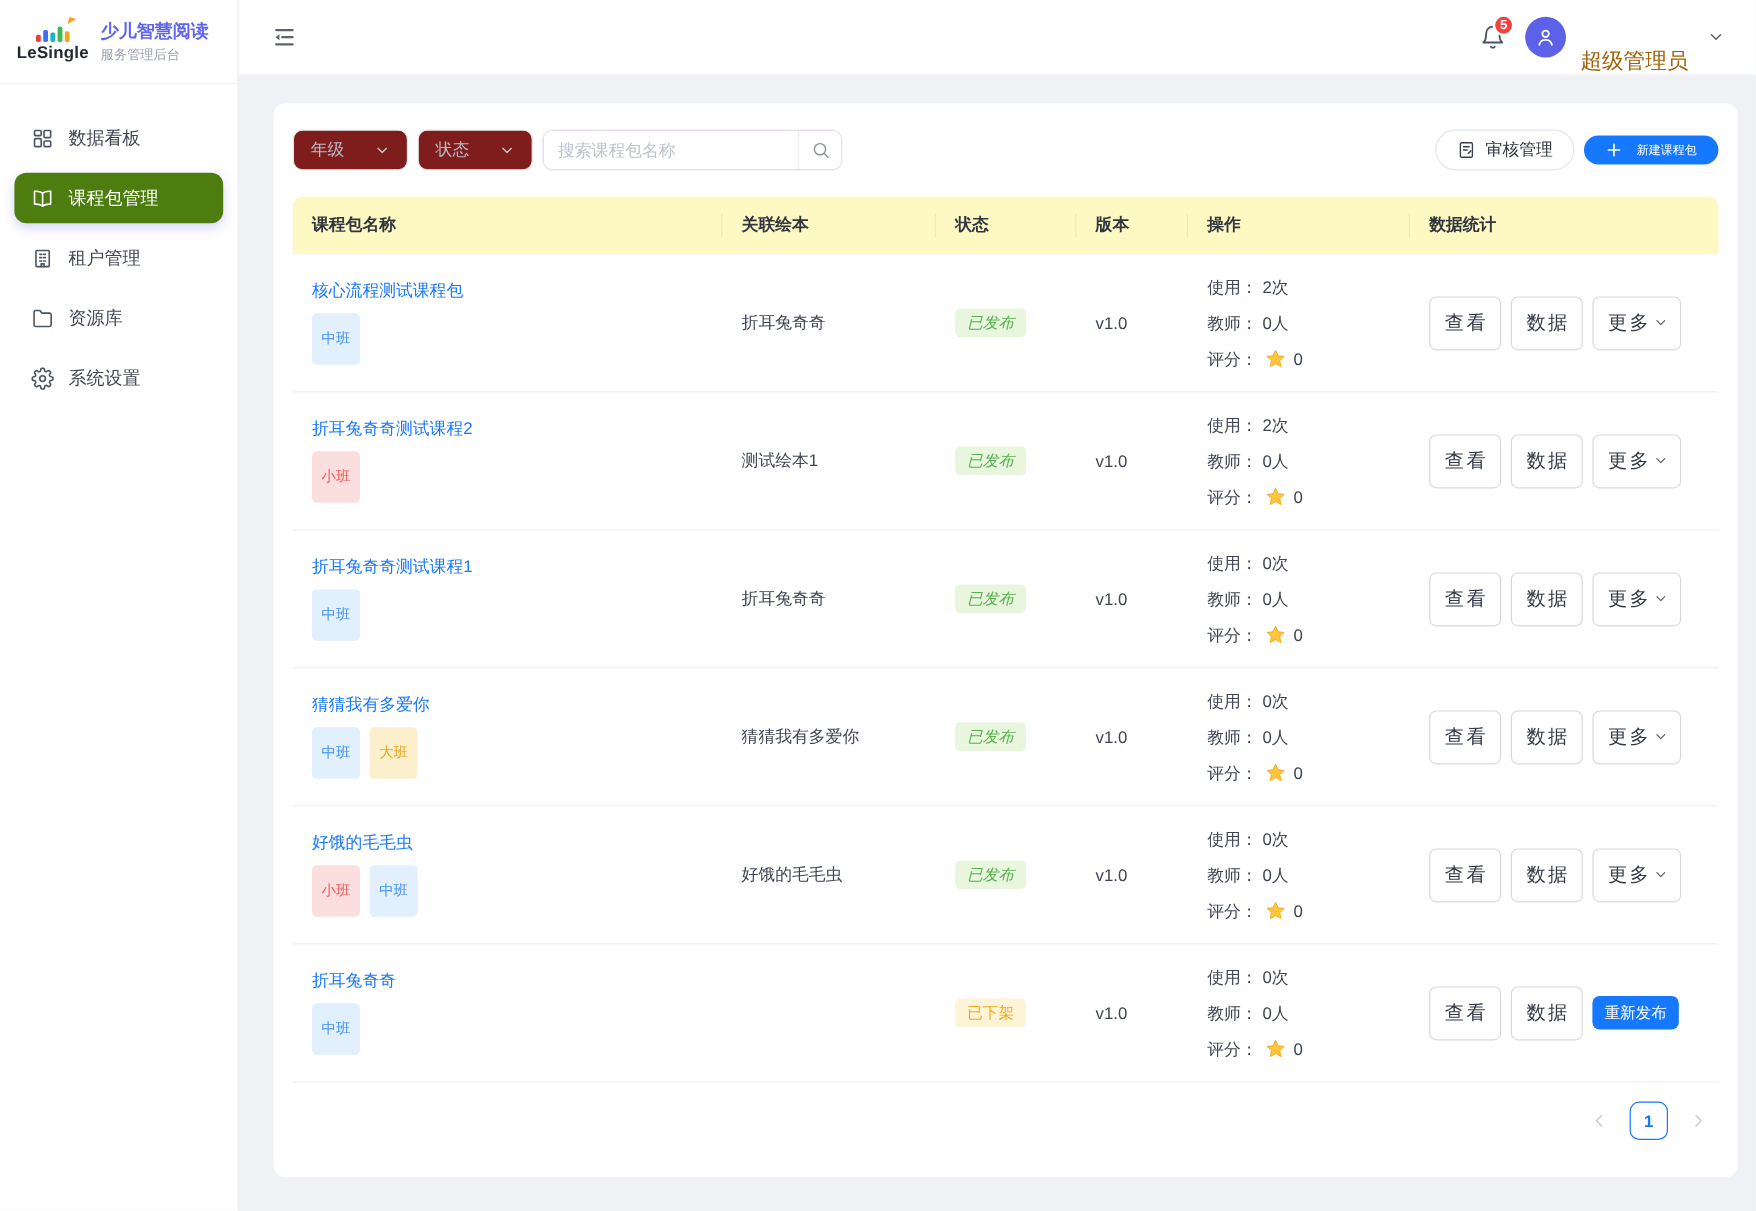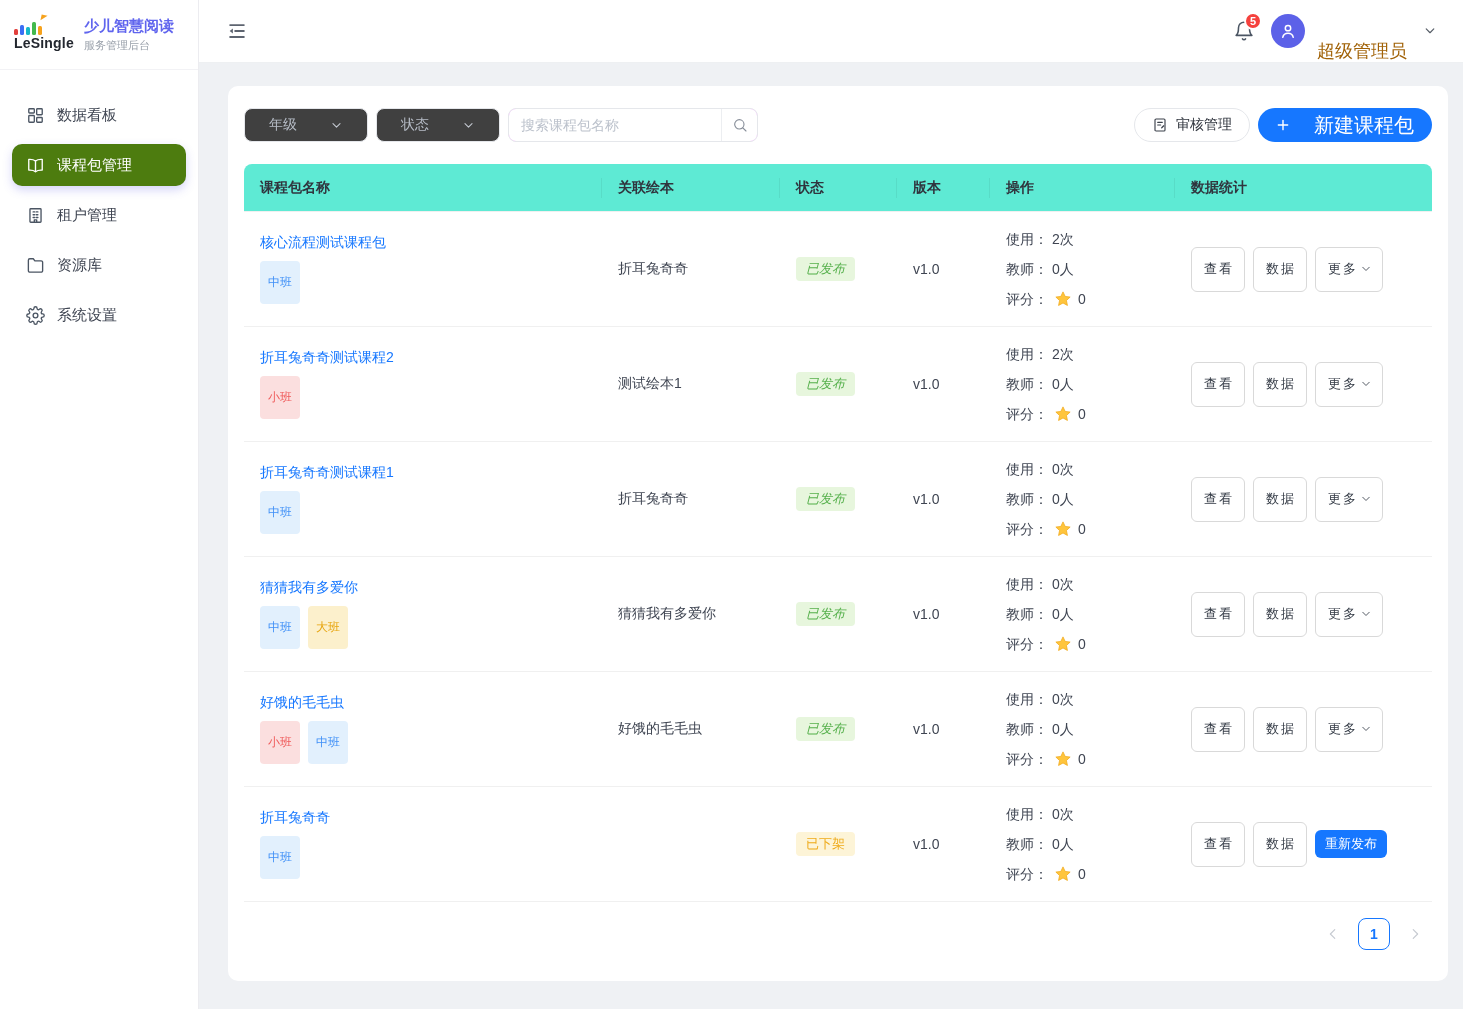--- a/index.html
+++ b/index.html
@@ -3,21 +3,21 @@
 <meta charset="utf-8">
 <style>
   * { margin:0; padding:0; box-sizing:border-box; }
   html,body { width:1463px; height:1009px; overflow:hidden; }
   body { font-family:"Liberation Sans","DejaVu Sans",sans-serif; background:#eff1f4; color:#3f4552; }
   svg { display:block; }
 
   
   .sidebar { position:fixed; left:0; top:0; width:199px; height:100%; background:#fff; border-right:1px solid #ececf0; z-index:10; }
   .logo-block { height:70px; display:flex; align-items:center; gap:10px; padding:0 14px; border-bottom:1px solid #f2f2f5; }
-  .logo-mark { display:flex; flex-direction:column; align-items:flex-start; }
+  .logo-mark { display:flex; flex-direction:column; align-items:center; }
   .logo-bars { display:flex; align-items:flex-end; gap:2px; height:16px; position:relative; }
   .logo-bars i { width:4px; border-radius:1.5px; display:block; }
   .logo-flag { position:absolute; right:-5px; top:-4px; width:0; height:0; border-left:6px solid #f6a21c; border-bottom:6px solid transparent; transform:rotate(12deg); }
   .logo-word { font-size:14px; font-weight:600; color:#23272f; letter-spacing:0.2px; }
   .brand-text { display:flex; flex-direction:column; gap:2px; }
   .brand-title { font-size:15px; font-weight:700; color:#6065ee; }
   .brand-sub { font-size:11px; color:#9aa1ab; }
   .menu { padding-top:24px; display:flex; flex-direction:column; gap:8px; }
   .menu-item { height:42px; margin:0 12px; border-radius:10px; display:flex; align-items:center; gap:12px; padding:0 14px; font-size:15px; color:#3f4552; cursor:pointer; }
   .menu-item .mi-icon { color:#4b5563; width:19px; height:19px; }
@@ -33,54 +33,54 @@
   .avatar { width:34px; height:34px; border-radius:50%; background:#5c61e8; color:#fff; display:flex; align-items:center; justify-content:center; cursor:pointer; }
   .user-name { font-size:18px; color:#a16207; margin-left:-4px;margin-top:40px; }
   .user-caret { width:14px; height:14px; color:#555c66; cursor:pointer; }
 
   
   .main { position:absolute; left:199px; top:63px; right:0; bottom:0; background:#eff1f4; }
   .card { margin:23px 15px 28px 29px; background:#fff; border-radius:10px; padding:22px 16px 0 16px; height:895px; }
 
   
   .filter-row { display:flex; align-items:center; gap:8px; margin-bottom:22px; }
-  .select { width:124px; height:34px; border:1px solid #e5e7eb; border-radius:8px; display:flex; align-items:center; justify-content:space-between; padding:0 24px; cursor:pointer; background:#404040; }
+  .select { width:96px; height:34px; border:1px solid #e5e7eb; border-radius:8px; display:flex; align-items:center; justify-content:space-between; padding:0 14px; cursor:pointer; background:#7f1d1d; }
   .select .ph { font-size:14px; color:#b7bdc7; }
   .select .chev { width:13px; height:13px; color:#c3c8d0; }
   .search-box { width:250px; height:34px; border:1px solid #e5e7eb; border-radius:8px; display:flex; align-items:stretch; overflow:hidden; background:#f0abfc; }
   .search-box input { flex:1; border:none; outline:none; padding:0 12px; font-size:14px; color:#3f4552; font-family:inherit; }
   .search-box input::placeholder { color:#bcc2cc; }
   .search-btn { width:36px; border-left:1px solid #eceef1; display:flex; align-items:center; justify-content:center; color:#878e99; cursor:pointer; background:#fff; }
   .filter-spacer { flex:1; }
   .btn-review { height:34px; border-radius:17px; border:1px solid #e5e7eb; background:#fff; display:flex; align-items:center; gap:8px; padding:0 17px; font-size:14px; color:#2e333c; cursor:pointer; font-family:inherit; }
   .btn-review .ic { width:16px; height:16px; color:#3a404a; }
-  .btn-create { height:34px; border-radius:17px; border:none; background:#1677ff; color:#fff; display:flex; align-items:center; gap:24px; padding:0 18px; font-size:20px; cursor:pointer; font-family:inherit; }
+  .btn-create { height:24px; border-radius:17px; border:none; background:#1677ff; color:#fff; display:flex; align-items:center; gap:12px; padding:0 18px; font-size:10px; cursor:pointer; font-family:inherit; }
   .btn-create .ic { width:14px; height:14px; color:#fff; }
 
   
-  .thead { display:grid; grid-template-columns:358px 178px 117px 93px 185px 1fr; height:48px; background:#5eead4; border-radius:8px 8px 0 0; border-bottom:1px solid #f0f0f0; }
+  .thead { display:grid; grid-template-columns:358px 178px 117px 93px 185px 1fr; height:48px; background:#fef9c3; border-radius:8px 8px 0 0; border-bottom:1px solid #f0f0f0; }
   .thead .th { display:flex; align-items:center; padding:0 16px; font-size:14px; font-weight:700; color:#30353e; position:relative; }
   .thead .th:not(:last-child)::after { content:""; position:absolute; right:0; top:14px; width:1px; height:20px; background:rgba(0,0,0,0.06); }
   .trow { display:grid; grid-template-columns:358px 178px 117px 93px 185px 1fr; height:115px; border-bottom:1px solid #f0f0f0; }
   .td { padding:0 16px; display:flex; align-items:center; font-size:14px; color:#3f4552; }
   .td.name-cell { flex-direction:column; align-items:flex-start; justify-content:center; gap:9px; }
   .pkg-link { font-size:14px; color:#1677ff; cursor:pointer; text-decoration:none; }
   .grade-tags { display:flex; gap:8px; }
   .gtag { font-size:12px; padding:14px 8px; border-radius:4px; line-height:1.25; }
   .gtag.blue   { background:#e2f0fd; color:#4090f7; }
   .gtag.pink   { background:#fbdfdf; color:#ef5a5a; }
   .gtag.yellow { background:#fcf0cc; color:#e7a50f; }
   .stag { font-size:13px; padding:4px 10px; border-radius:4px; line-height:1.25; }
   .stag.published { background:#e7f6dd; color:#57b14d;font-style:italic; }
   .stag.offline   { background:#fdf4d7; color:#efab1b; }
   .td.stats-cell { flex-direction:column; align-items:flex-start; justify-content:center; gap:0; }
   .stat-line { display:flex; align-items:center; gap:4px; line-height:30px; font-size:14px; color:#3f4552; }
   .stat-line .star { width:18px; height:18px; margin:0 2px; }
   .td.actions-cell { gap:8px; }
-  .btn-sm { height:45px; border-radius:6px; border:1px solid #d9d9d9; background:#fff; font-size:13px; color:#333a45; padding:0 10px 0 12px; letter-spacing:2px; display:flex; align-items:center; cursor:pointer; font-family:inherit; }
+  .btn-sm { height:45px; border-radius:6px; border:1px solid #d9d9d9; background:#fff; font-size:16px; color:#333a45; padding:0 10px 0 12px; letter-spacing:2px; display:flex; align-items:center; cursor:pointer; font-family:inherit; }
   .btn-sm .chev { width:12px; height:12px; color:#555c66; margin-left:2px; letter-spacing:0; }
   .btn-republish { height:28px; border-radius:6px; border:none; background:#1677ff; color:#fff; font-size:13px; padding:0 10px; display:flex; align-items:center; cursor:pointer; font-family:inherit; }
 
   
   .pagination { height:64px; display:flex; align-items:center; justify-content:flex-end; gap:18px; padding-right:10px; }
   .pg-arrow { width:14px; height:14px; color:#c6cad1; cursor:pointer; }
   .pg-page { width:32px; height:32px; border:1px solid #1677ff; border-radius:8px; color:#1677ff; font-size:14px; font-weight:700; display:flex; align-items:center; justify-content:center; cursor:pointer; background:#fff; }
 </style>
 </head>
 <body>

